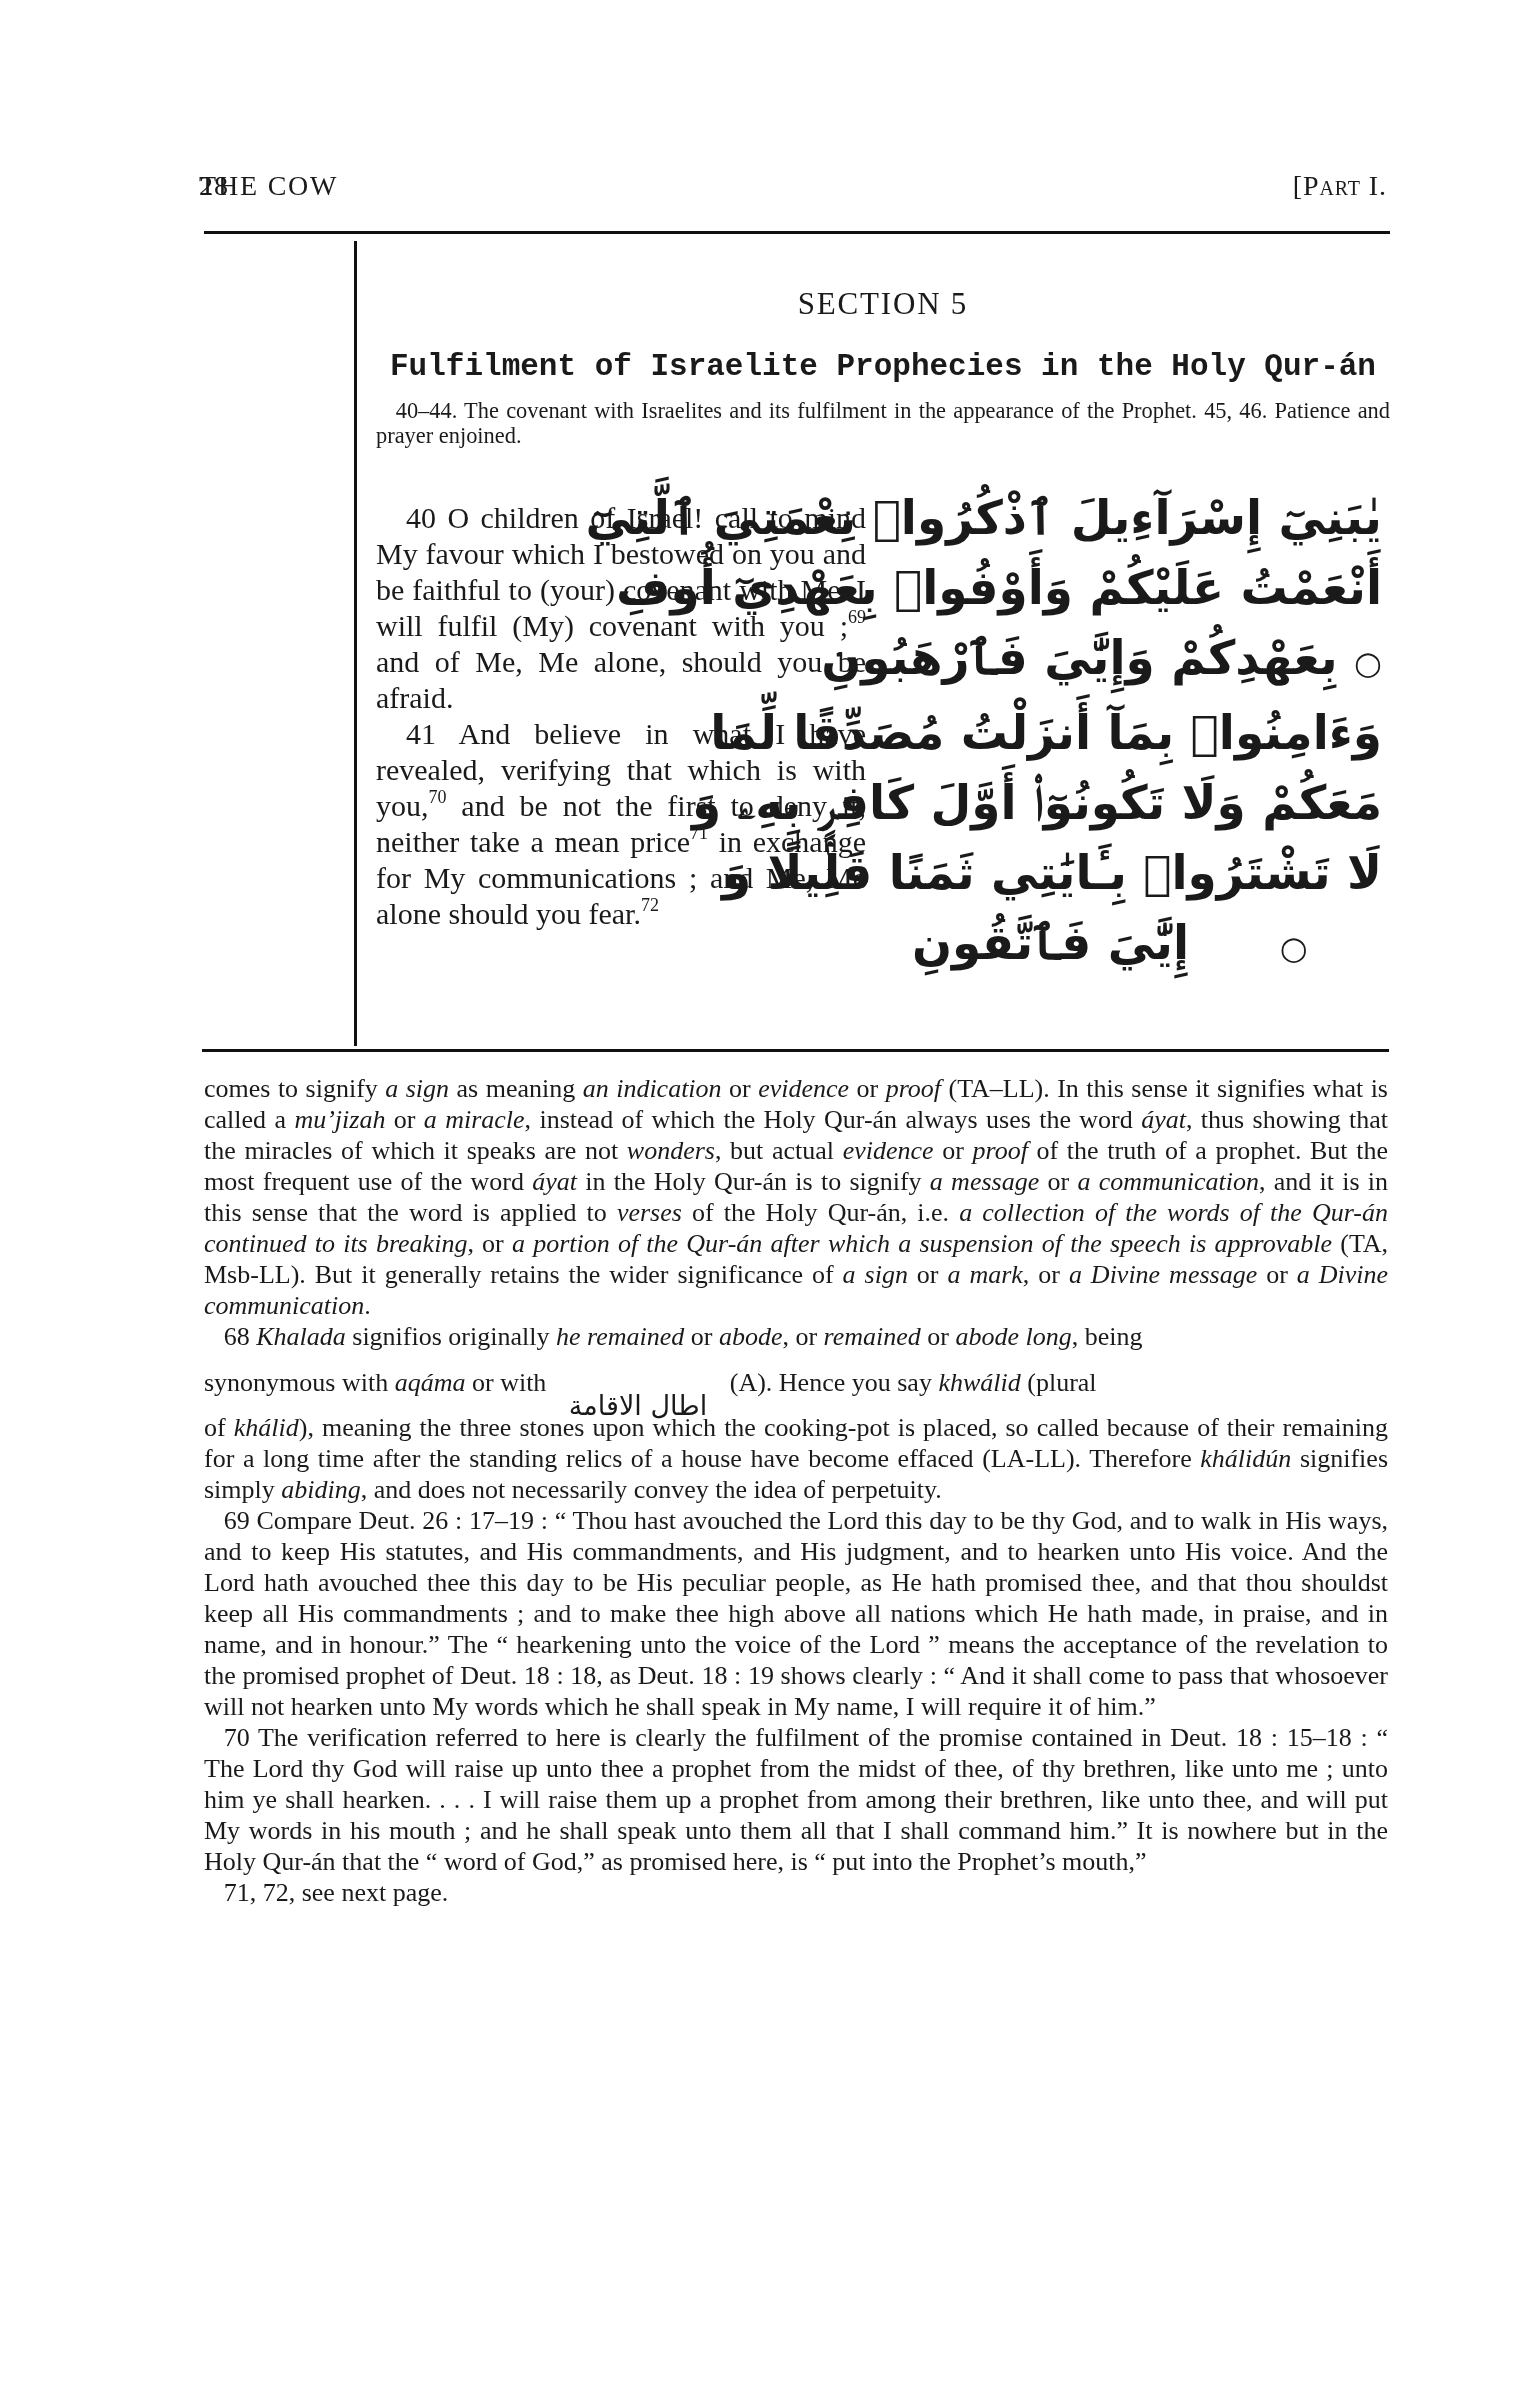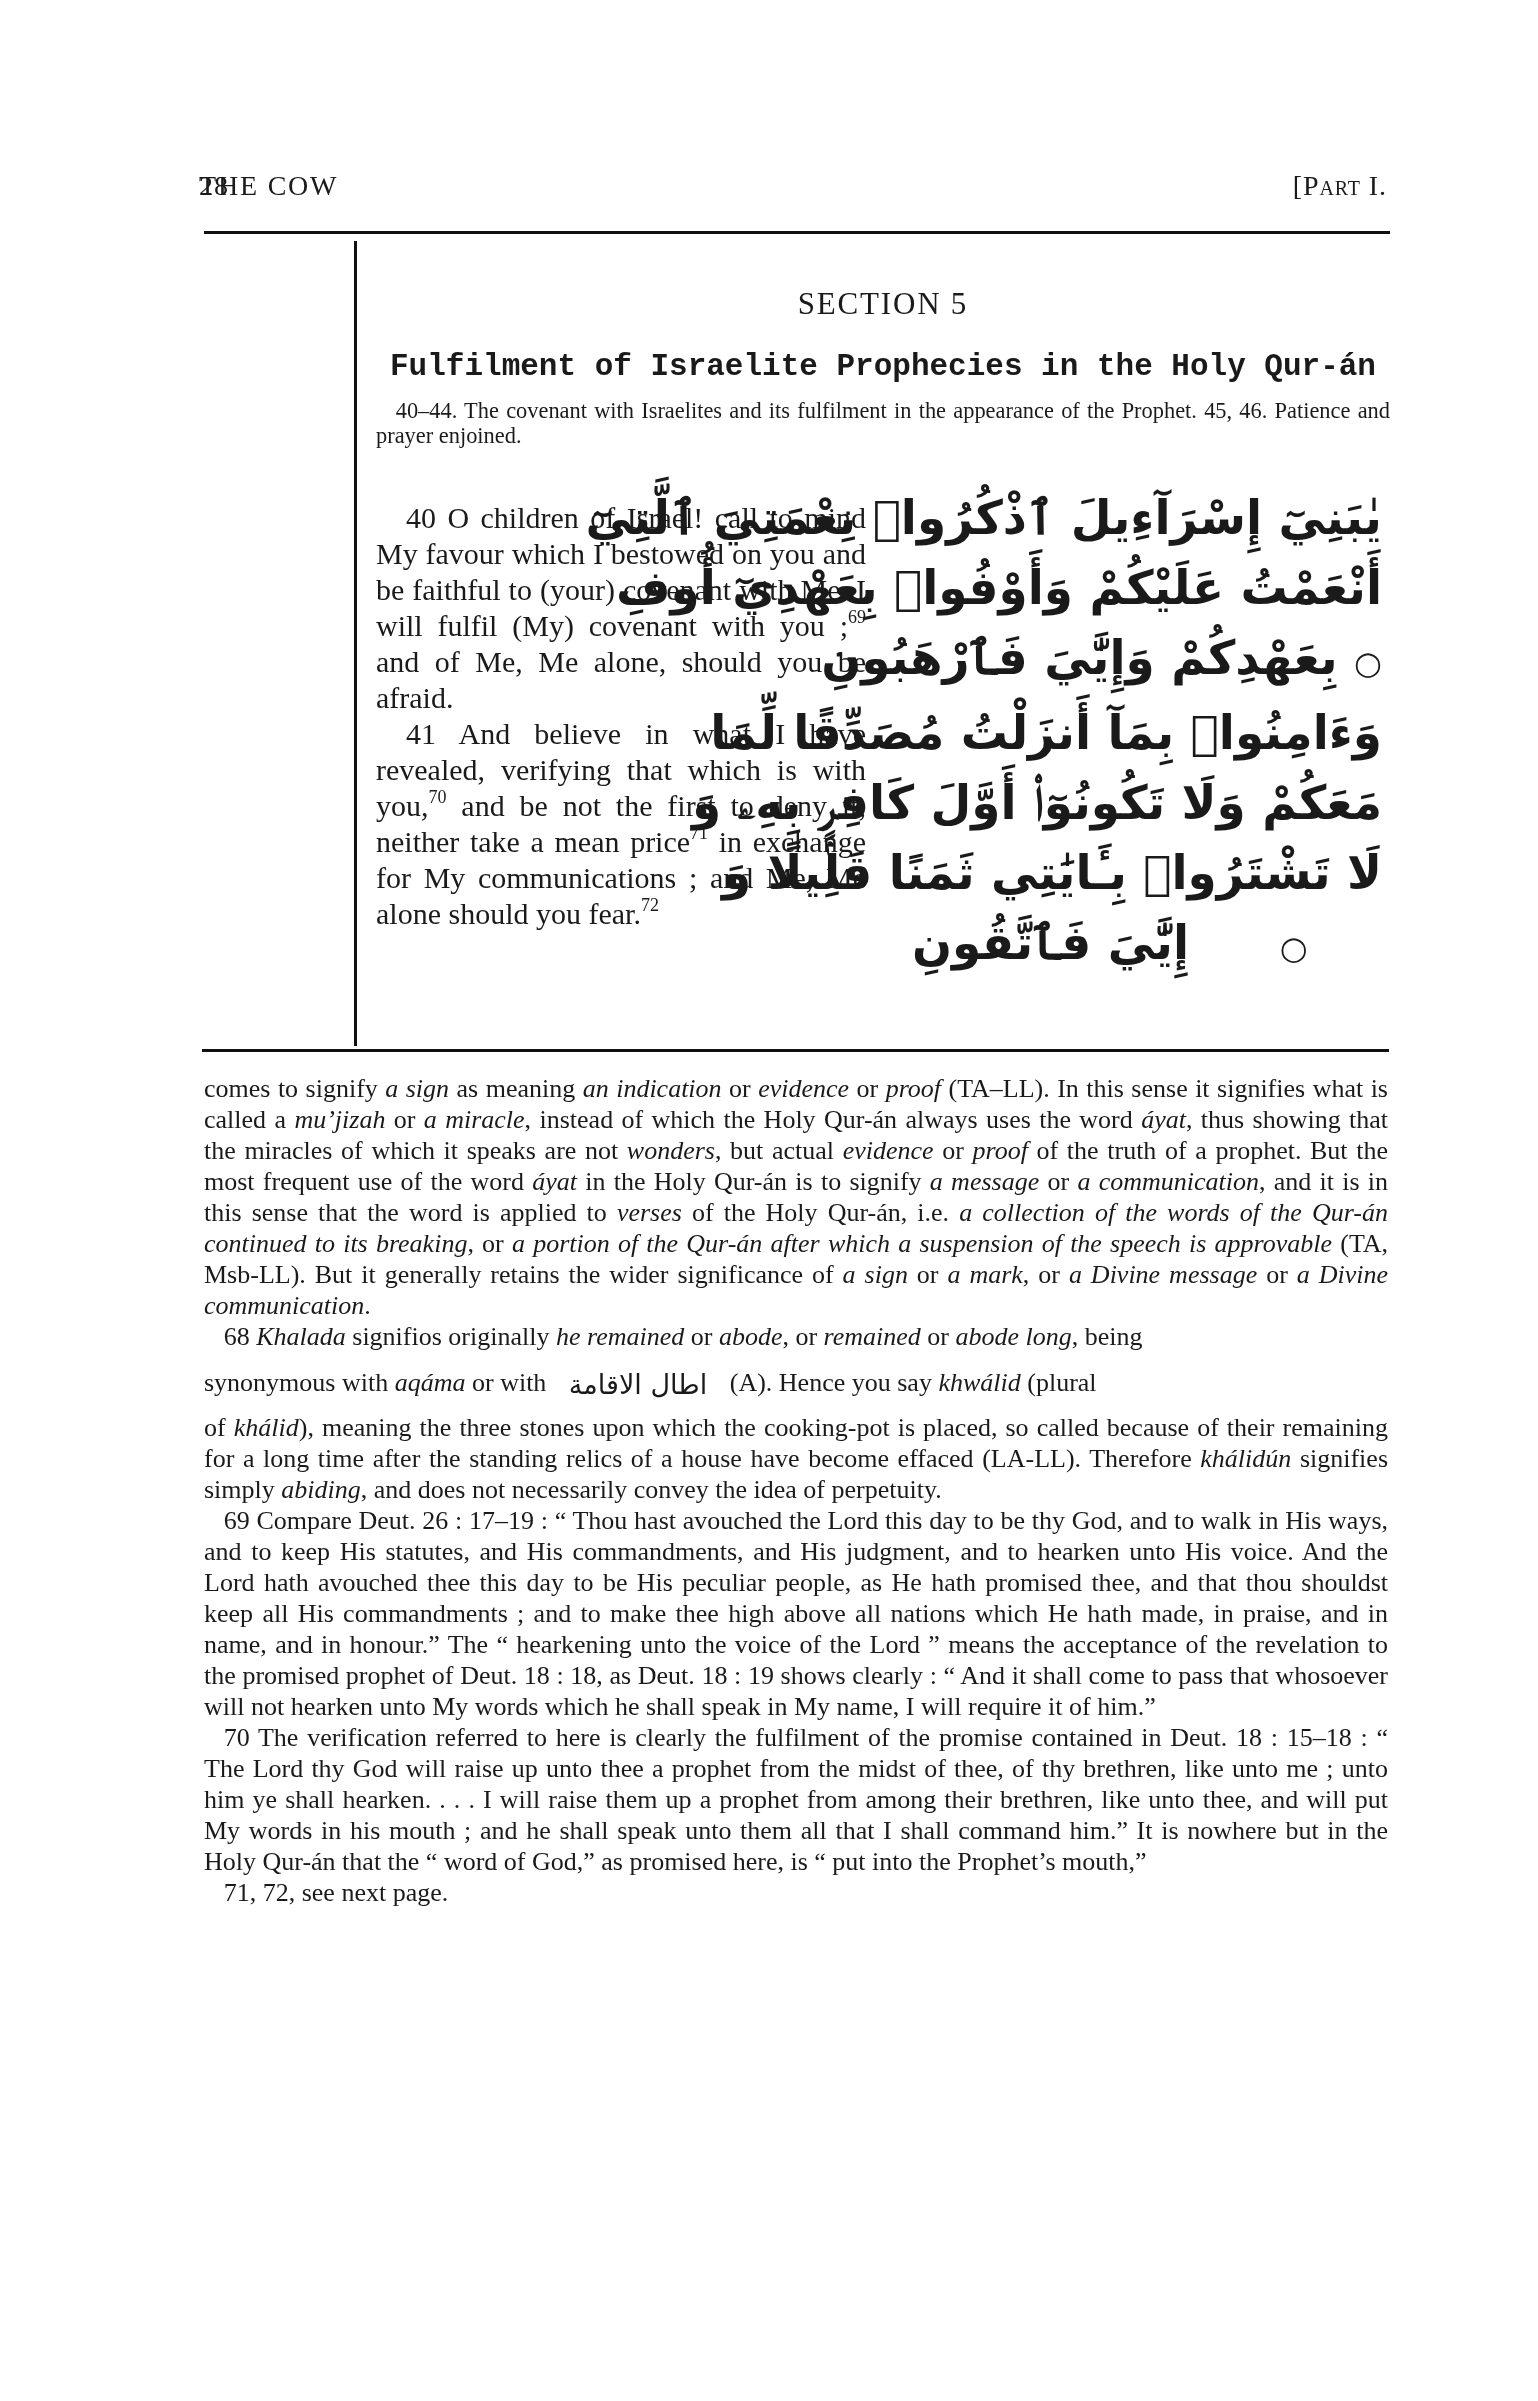--- a/index.html
+++ b/index.html
@@ -52,21 +52,21 @@
     .arabic .line { display: block; white-space: nowrap; }
     .arabic .end-marker { font-weight: normal; font-size: 32px; }
     .commentary {
       position: absolute; top: 1073px; left: 204px; width: 1184px;
       font-family: "Liberation Serif", serif; font-size: 26px; line-height: 31px; text-align: justify;
     }
     .commentary p { margin: 0; }
     .commentary p.note { text-indent: 19.7px; }
     .inline-arabic {
       font-family: "DejaVu Sans", sans-serif; font-size: 27px; direction: rtl; unicode-bidi: isolate;
-      display: inline-block; padding: 0 16px; position: relative; top: 3px;
+      display: inline-block; padding: 0 16px; position: relative; top: 24px;
     }
     .commentary .spaced { line-height: 59px; }
     i { font-style: italic; }
   </style>
 </head>
 <body>
 
 <div class="running-head">
   <span class="page-num">28</span>
   <span class="title">THE COW</span>

